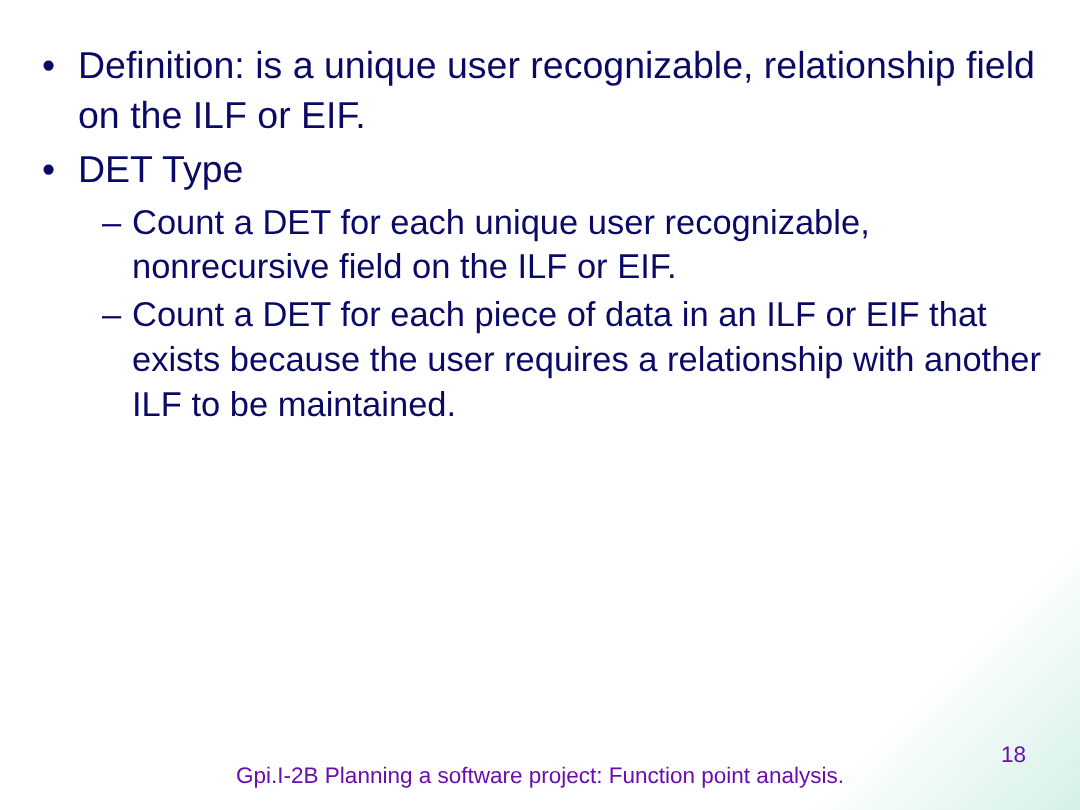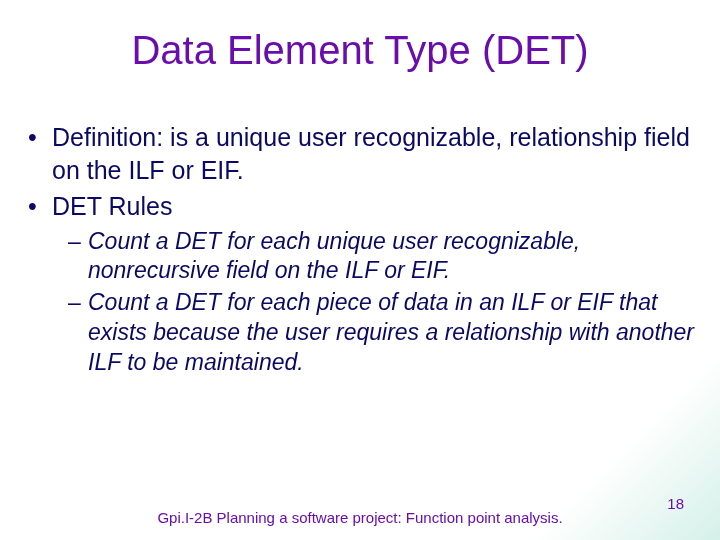--- a/index.html
+++ b/index.html
@@ -47,21 +47,20 @@
     margin-left: 40px;
     font-size: 23px;
     margin-bottom: 2px;
   }
   .bullet-2 .marker {
     flex-shrink: 0;
     width: 20px;
   }
   .bullet-2 .text {
     flex: 1;
-    font-style: italic;
   }
   .footer {
     position: absolute;
     bottom: 14px;
     left: 0;
     width: 100%;
     display: flex;
     justify-content: center;
     align-items: baseline;
     color: #6a0dad;
@@ -75,32 +74,31 @@
     right: 36px;
     bottom: 28px;
     color: #6a0dad;
     font-size: 15px;
   }
 </style>
 </head>
 <body>
 
 <div class="slide">
-  <h1 class="title">Data Element Type (DET)</h1>
 
   <div class="content">
 
     <div class="bullet-1">
       <span class="marker">•</span>
       <span class="text">Definition: is a unique user recognizable, relationship field on the ILF or EIF.</span>
     </div>
 
     <div class="bullet-1">
       <span class="marker">•</span>
-      <span class="text">DET Rules</span>
+      <span class="text">DET Type</span>
     </div>
 
     <div class="bullet-2">
       <span class="marker">–</span>
       <span class="text">Count a DET for each unique user recognizable, nonrecursive field on the ILF or EIF.</span>
     </div>
 
     <div class="bullet-2">
       <span class="marker">–</span>
       <span class="text">Count a DET for each piece of data in an ILF or EIF that exists because the user requires a relationship with another ILF to be maintained.</span>

